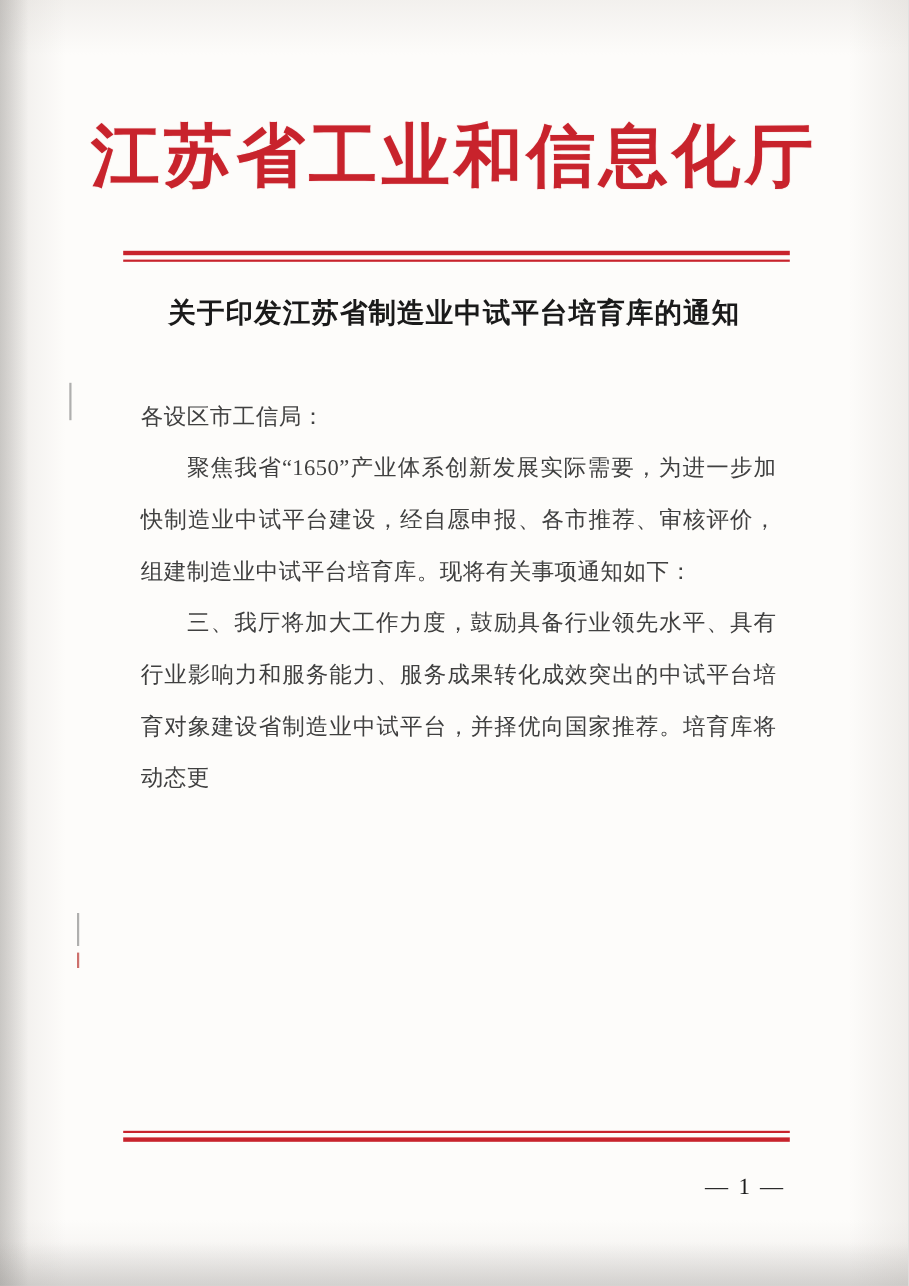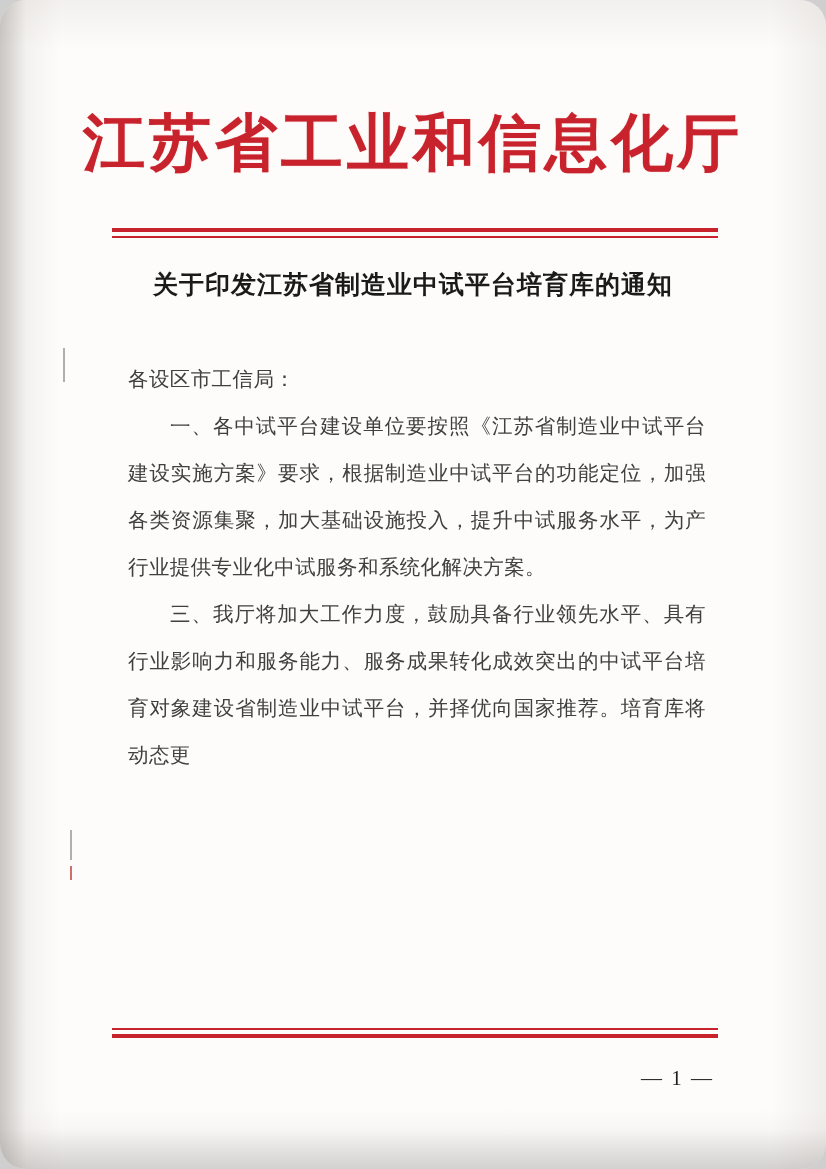--- a/index.html
+++ b/index.html
@@ -9,21 +9,20 @@
   }
   .page {
     position: relative;
     width: 826px;
     height: 1169px;
     background: #fdfcfa;
     margin: 0 auto;
     overflow: hidden;
     font-family: "Liberation Serif", "DejaVu Serif", serif;
     box-sizing: border-box;
-    border-radius: 26px;
   }
   
   .paper-tint {
     position: absolute;
     inset: 0;
     background:
       linear-gradient(to right, rgba(205,200,195,0.35) 0px, rgba(255,255,255,0) 60px),
       linear-gradient(to bottom, rgba(210,205,200,0.25) 0px, rgba(255,255,255,0) 50px),
       linear-gradient(to left, rgba(205,200,195,0.28) 0px, rgba(255,255,255,0) 55px),
       linear-gradient(to top, rgba(205,200,198,0.30) 0px, rgba(255,255,255,0) 60px);
@@ -165,21 +164,21 @@
       <div class="title">江苏省工业和信息化厅</div>
     </div>
 
     <div class="rule-thick"></div>
     <div class="rule-thin"></div>
 
     <div class="doc-subject">关于印发江苏省制造业中试平台培育库的通知</div>
 
     <div class="doc-body">
       <p class="salutation">各设区市工信局：</p>
-      <p class="indent">一、各中试平台建设单位要按照《江苏省制造业中试平台建设实施方案》要求，根据制造业中试平台的功能定位，加强各类资源集聚，加大基础设施投入，提升中试服务水平，为产行业提供专业化中试服务和系统化解决方案。</p>
+      <p class="indent">聚焦我省“1650”产业体系创新发展实际需要，为进一步加快制造业中试平台建设，经自愿申报、各市推荐、审核评价，组建制造业中试平台培育库。现将有关事项通知如下：</p>
       <p class="indent">三、我厅将加大工作力度，鼓励具备行业领先水平、具有行业影响力和服务能力、服务成果转化成效突出的中试平台培育对象建设省制造业中试平台，并择优向国家推荐。培育库将动态更</p>
     </div>
 
     <div class="margin-mark mark-1"></div>
     <div class="margin-mark mark-2"></div>
     <div class="margin-mark mark-3"></div>
 
     <div class="footer-rule-thin"></div>
     <div class="footer-rule-thick"></div>
 

